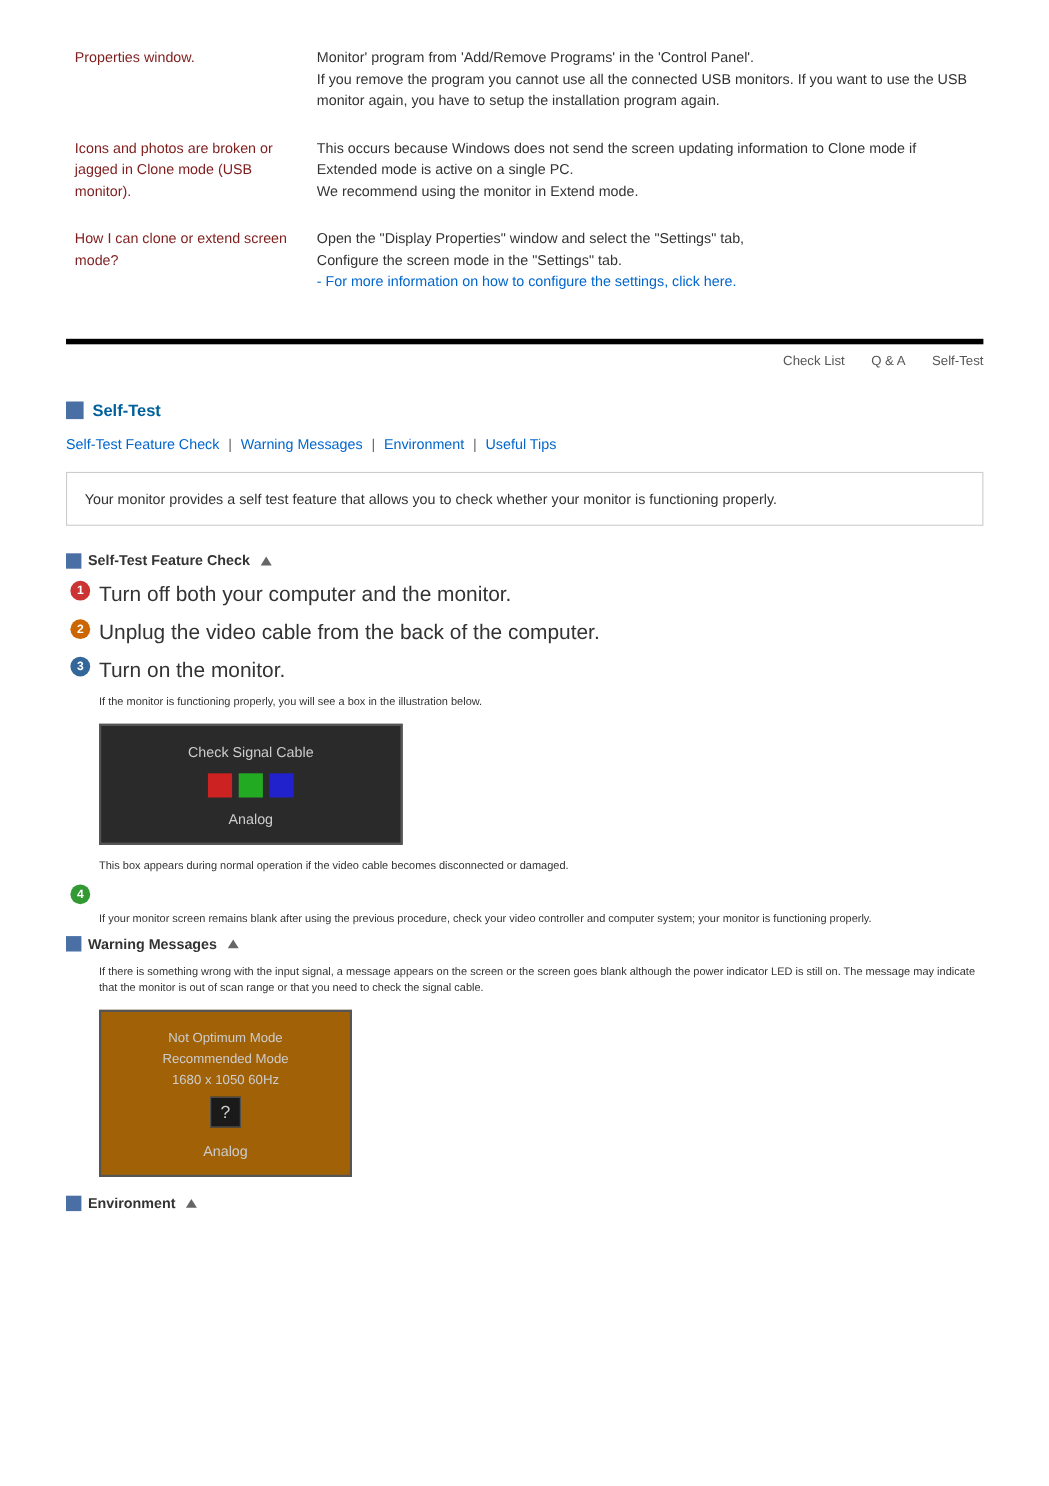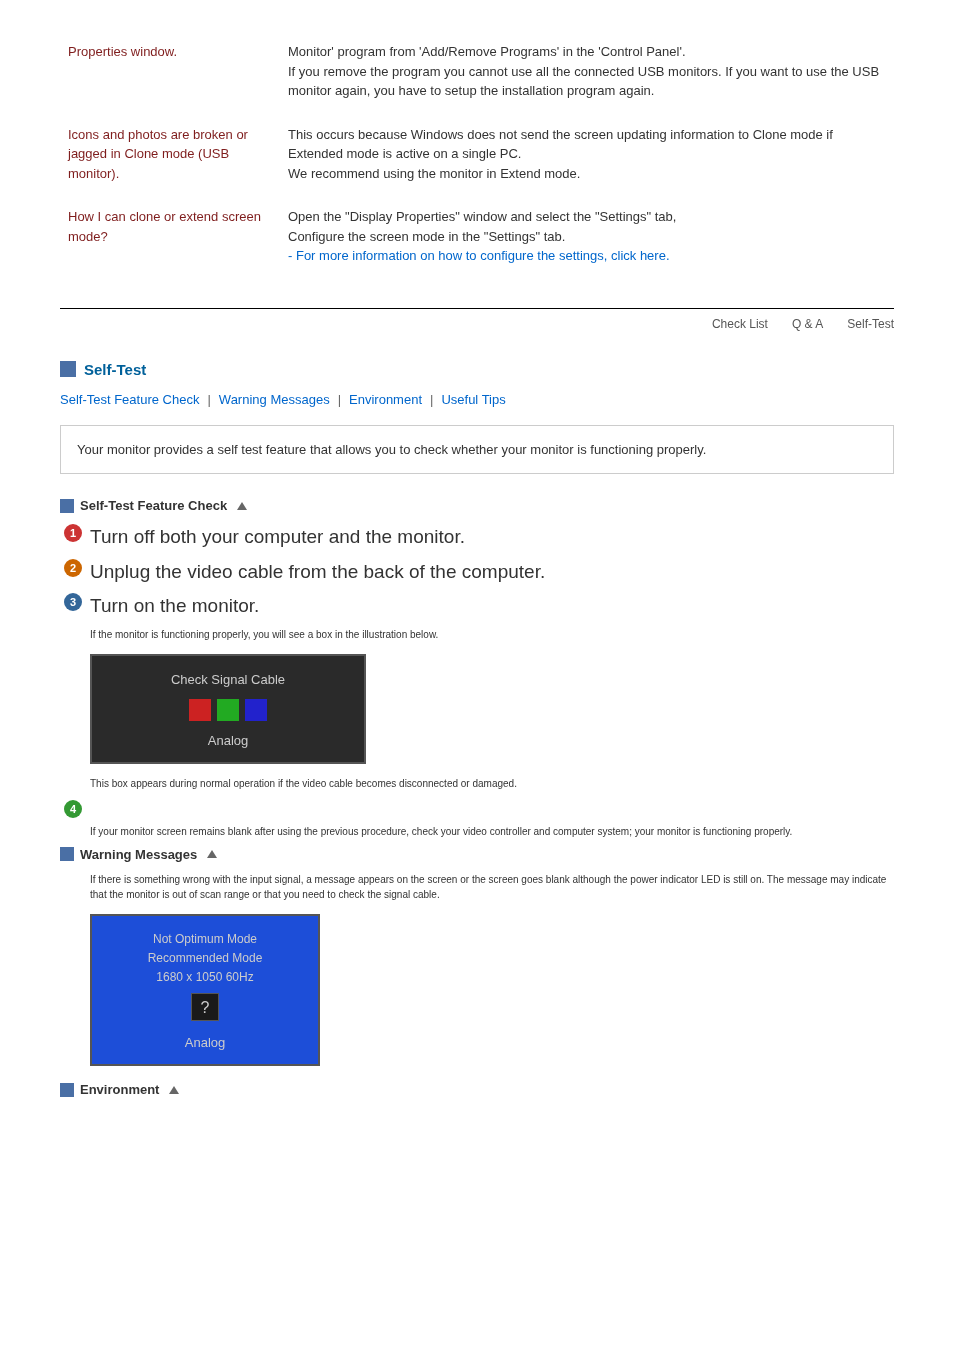--- a/index.html
+++ b/index.html
@@ -35,21 +35,21 @@
     .faq-link {
       color: #0066cc;
       text-decoration: none;
     }
 
     
     .nav-tabs-bar {
       display: flex;
       justify-content: flex-end;
       align-items: center;
-      border-top: 1px solid #000000;
+      border-top: 5px solid #000000;
       padding-top: 8px;
       margin-bottom: 30px;
       gap: 24px;
     }
     .nav-tab {
       font-size: 12px;
       color: #555;
       cursor: pointer;
       text-decoration: none;
     }
@@ -199,21 +199,21 @@
     .signal-sq-green { background: #22aa22; }
     .signal-sq-blue { background: #2222cc; }
     .signal-box-label {
       color: #ccc;
       font-size: 13px;
     }
 
     
     .warning-box {
       width: 230px;
-      background: #1d4ed8;
+      background: #a16207;
       border: 2px solid #555;
       margin: 12px 0 12px 30px;
       padding: 14px 16px 14px;
       text-align: center;
     }
     .warning-box-line {
       color: #ccc;
       font-size: 12px;
       line-height: 1.6;
     }

